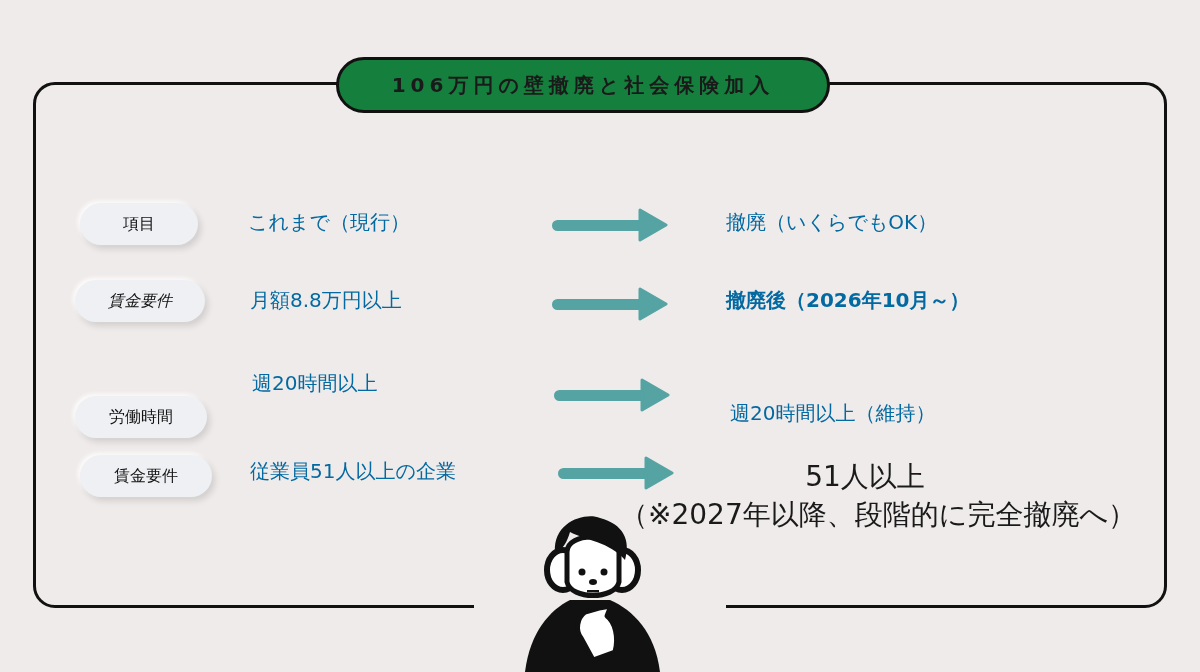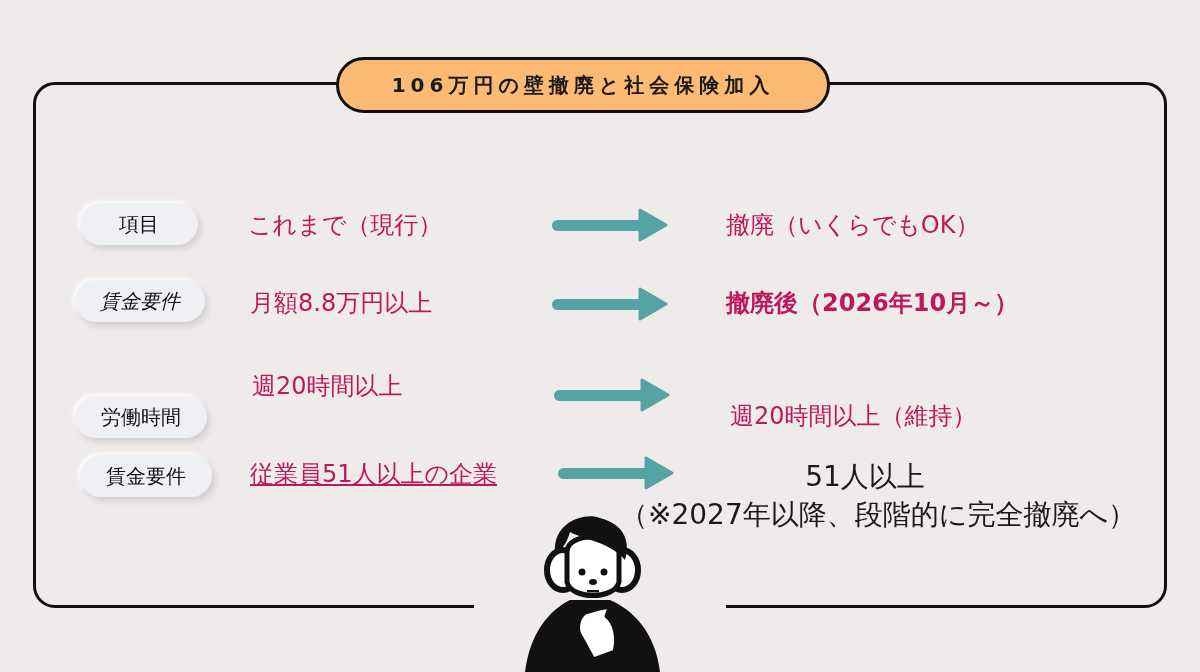--- a/index.html
+++ b/index.html
@@ -1,21 +1,21 @@
 <!DOCTYPE html>
 <html><head>
 <meta charset="utf-8">
 <style>
   html,body{margin:0;padding:0;}
   body{width:1200px;height:672px;background:#efebea;position:relative;overflow:hidden;font-family:"DejaVu Sans","Liberation Sans",sans-serif;color:#1a1a1a;}
   .frame{position:absolute;left:33px;top:82px;width:1128px;height:520px;border:3px solid #111;border-radius:22px;box-sizing:content-box;}
   .frame-gap{position:absolute;left:474px;top:596px;width:252px;height:14px;background:#efebea;}
-  .title-pill{position:absolute;left:336px;top:57px;width:494px;height:56px;border:3px solid #111;border-radius:30px;background:#fdba74;display:flex;align-items:center;justify-content:center;font-size:20px;font-weight:bold;letter-spacing:5px;box-sizing:border-box;}
-  .label-pill{position:absolute;height:42px;border-radius:22px;background:#eef0f3;box-shadow:3px 4px 6px rgba(0,0,0,0.12),-2px -2px 4px rgba(255,255,255,0.9);display:flex;align-items:center;justify-content:center;font-size:20px;color:#111;}
-  .cell{position:absolute;font-size:24px;white-space:nowrap;color:#be185d;}
+  .title-pill{position:absolute;left:336px;top:57px;width:494px;height:56px;border:3px solid #111;border-radius:30px;background:#15803d;display:flex;align-items:center;justify-content:center;font-size:20px;font-weight:bold;letter-spacing:5px;box-sizing:border-box;}
+  .label-pill{position:absolute;height:42px;border-radius:22px;background:#eef0f3;box-shadow:3px 4px 6px rgba(0,0,0,0.12),-2px -2px 4px rgba(255,255,255,0.9);display:flex;align-items:center;justify-content:center;font-size:16px;color:#111;}
+  .cell{position:absolute;font-size:20px;white-space:nowrap;color:#0369a1;}
   .arrow{position:absolute;width:116px;height:34px;}
   .note{position:absolute;font-size:28px;white-space:nowrap;text-align:center;}
   .person{position:absolute;left:515px;top:512px;width:150px;height:160px;}
 </style>
 </head>
 <body>
 
 <div class="frame"></div>
 <div class="frame-gap"></div>
 
@@ -39,21 +39,21 @@
 
 <div class="label-pill" style="left:75px;top:367px;width:132px;margin-top:29px;">労働時間</div>
 <div class="cell" style="left:252px;top:370px;">週20時間以上</div>
 <svg class="arrow" style="left:554px;top:378px;" viewBox="0 0 116 34">
     <rect x="0" y="12" width="92" height="11" rx="5.5" fill="#55a3a3"></rect>
     <path d="M88 2 L114 17 L88 32 Z" fill="#55a3a3" stroke="#55a3a3" stroke-width="3" stroke-linejoin="round"></path>
   </svg>
 <div class="cell" style="left:730px;top:370px;margin-top:30px;">週20時間以上（維持）</div>
 
 <div class="label-pill" style="left:80px;top:455px;width:132px;">賃金要件</div>
-<div class="cell" style="left:250px;top:458px;text-decoration:underline;">従業員51人以上の企業</div>
+<div class="cell" style="left:250px;top:458px;">従業員51人以上の企業</div>
 <svg class="arrow" style="left:558px;top:456px;" viewBox="0 0 116 34">
     <rect x="0" y="12" width="92" height="11" rx="5.5" fill="#55a3a3"></rect>
     <path d="M88 2 L114 17 L88 32 Z" fill="#55a3a3" stroke="#55a3a3" stroke-width="3" stroke-linejoin="round"></path>
   </svg>
 <div class="note" style="left:740px;width:250px;top:458px;">51人以上</div>
 <div class="note" style="left:620px;width:496px;top:496px;">（※2027年以降、段階的に完全撤廃へ）</div>
 
 <svg class="person" viewBox="0 0 150 160">
   <path d="M10 160 C 15 120, 35 98, 55 88 L 95 88 C 118 98, 140 120, 145 160 Z" fill="#111"></path>
   <ellipse cx="48" cy="58" rx="16" ry="20" fill="#fff" stroke="#111" stroke-width="6"></ellipse>

